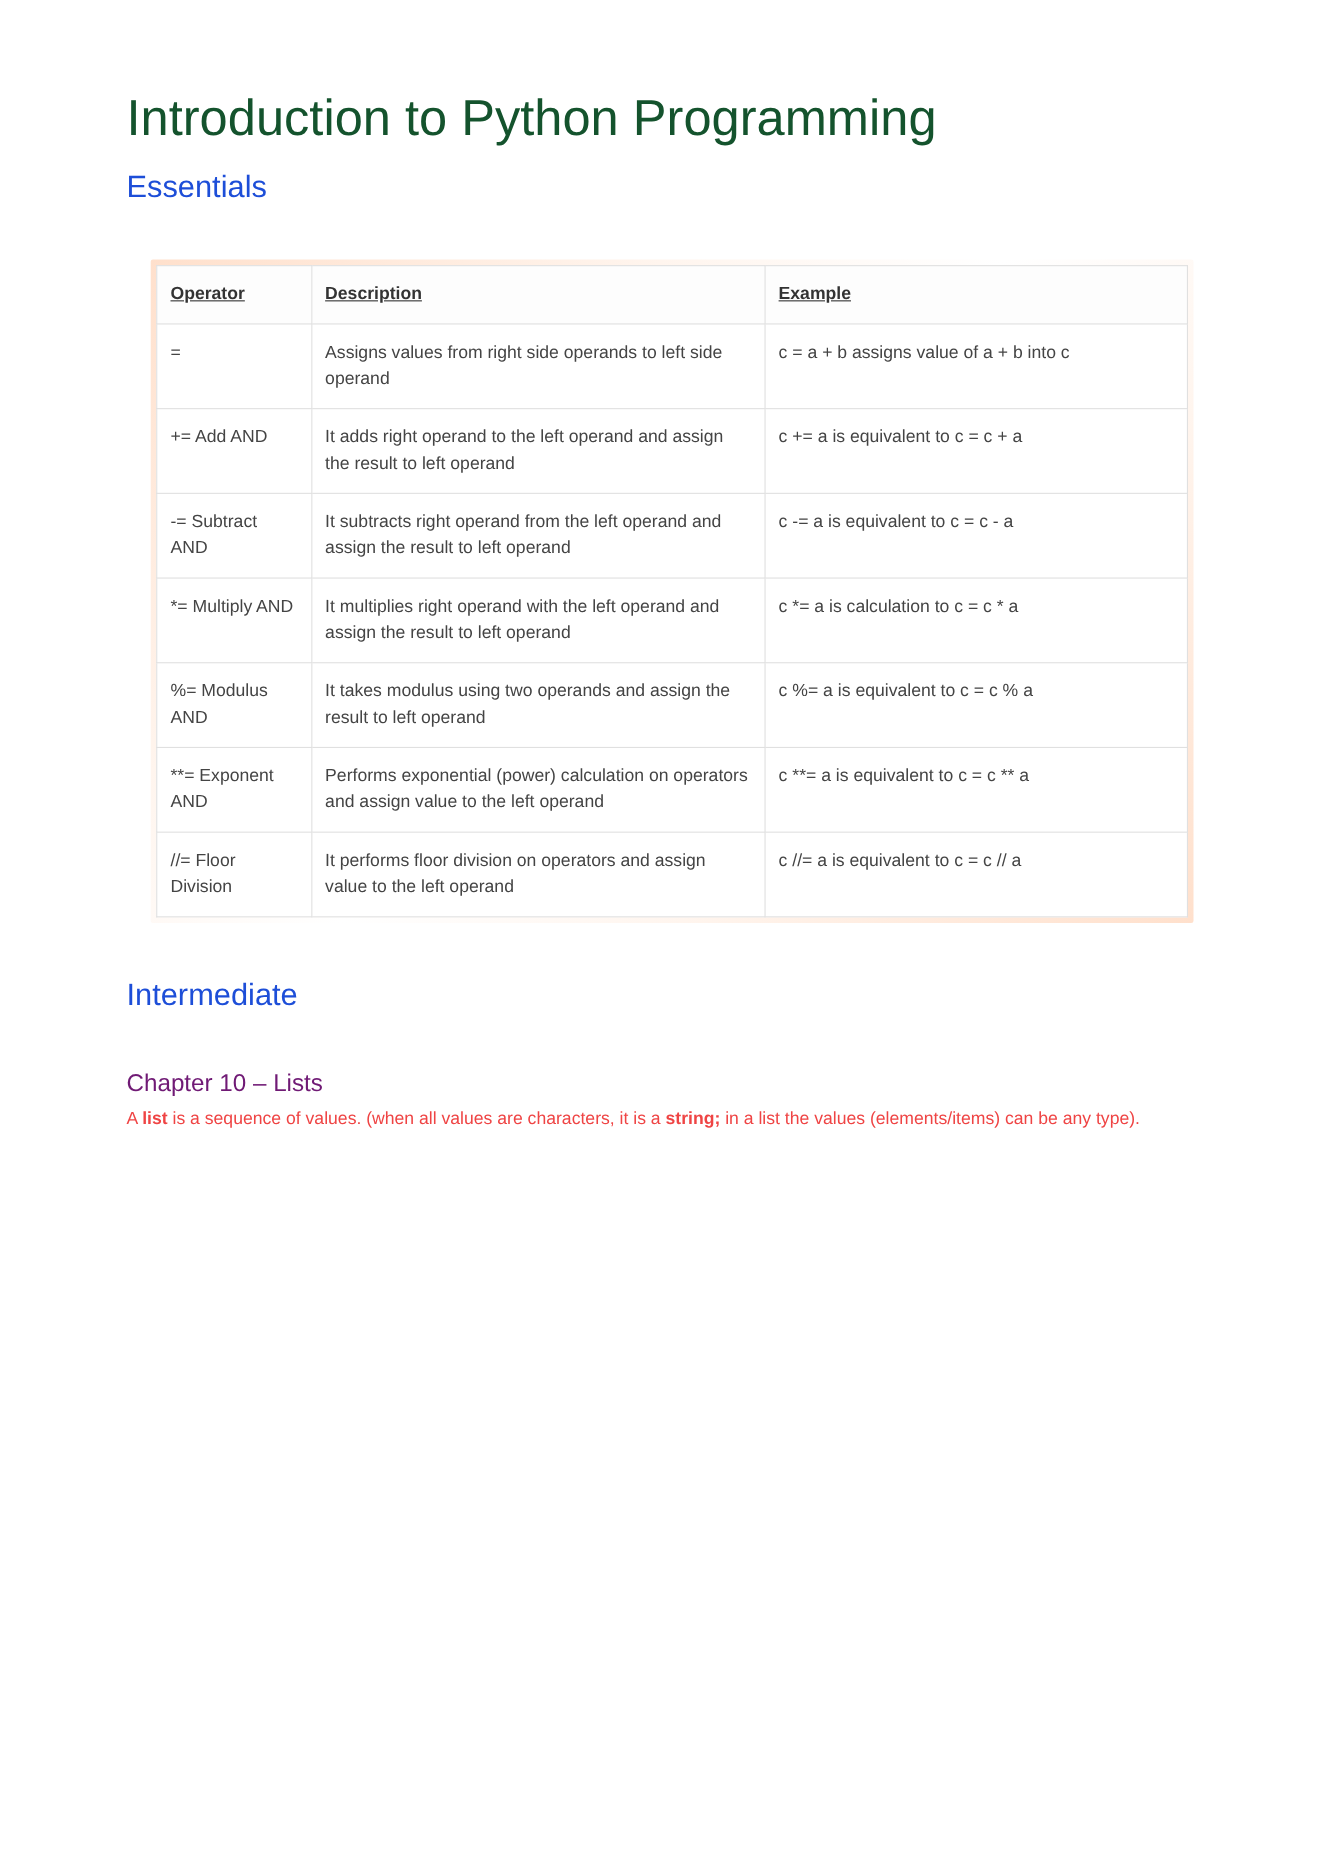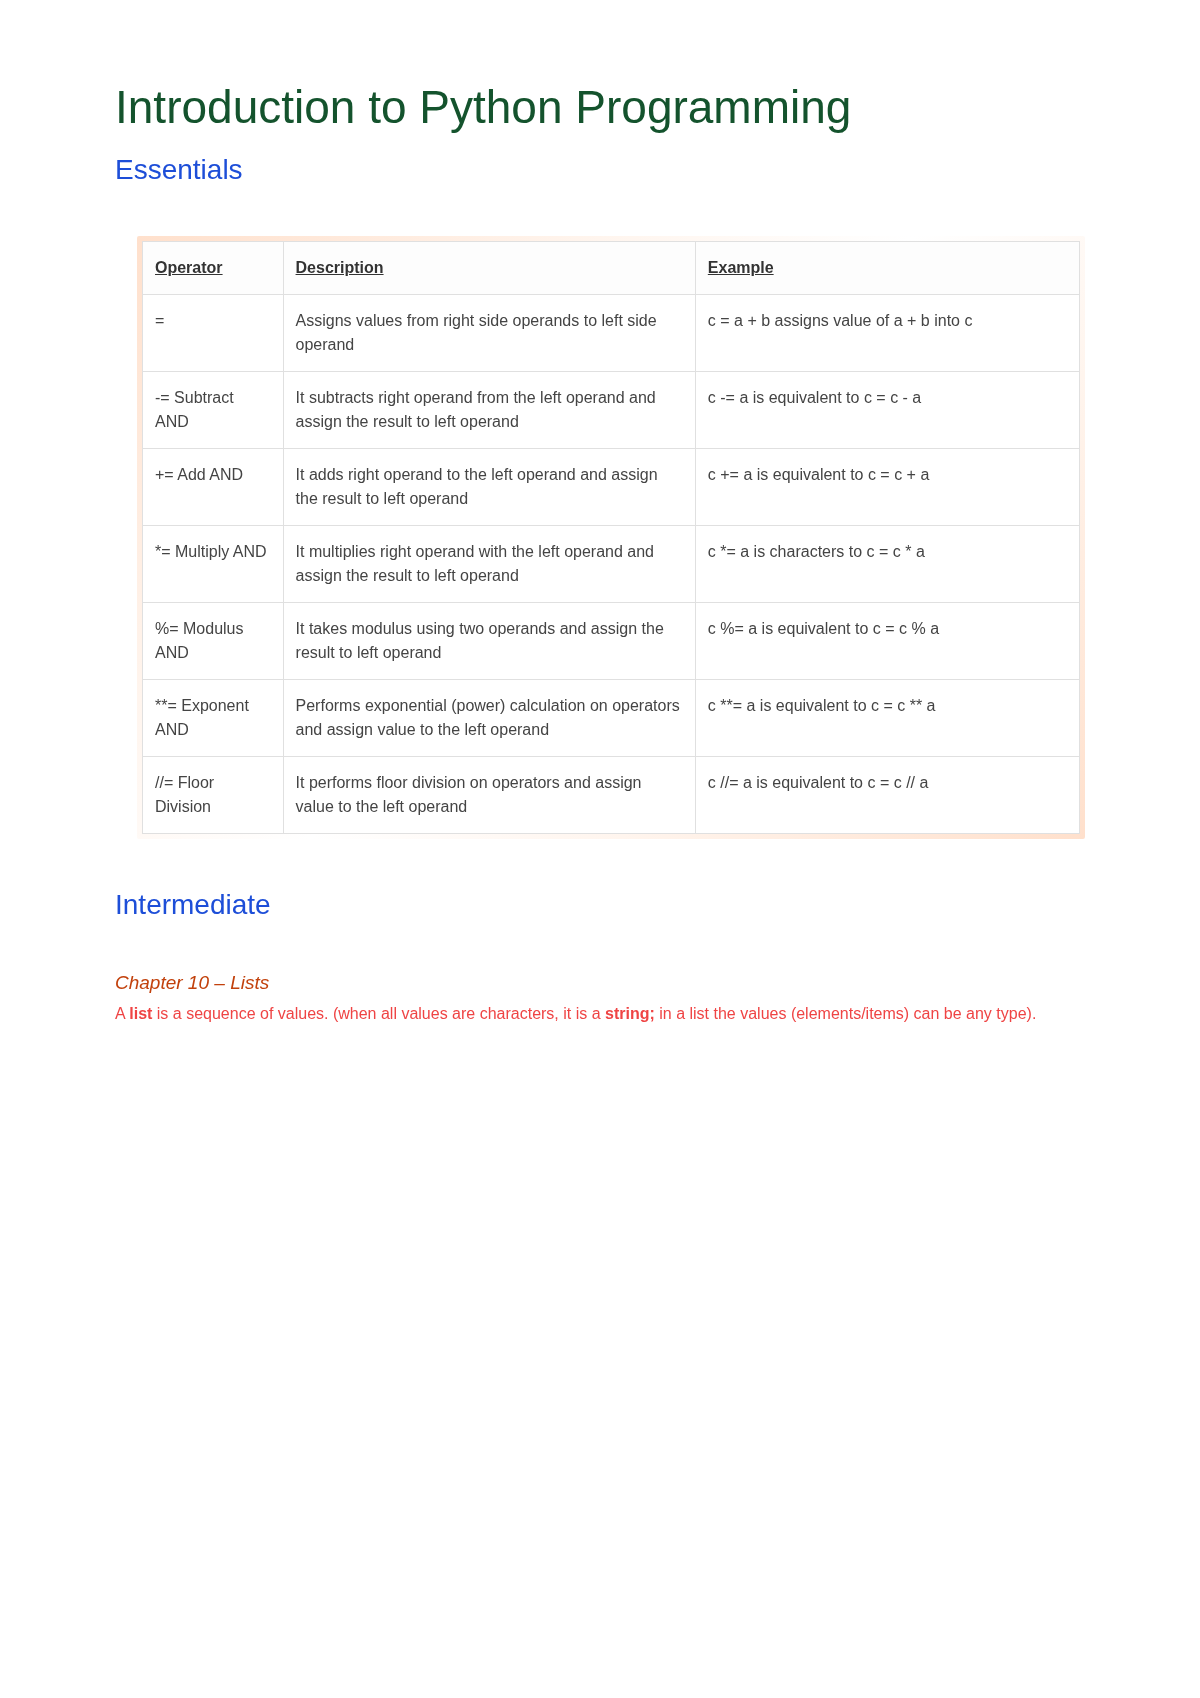--- a/index.html
+++ b/index.html
@@ -28,26 +28,25 @@
       font-weight: 400;
       color: #1d4ed8;
       margin-bottom: 50px;
       font-family: 'Segoe UI', Verdana, sans-serif;
     }
     h2.intermediate {
       margin-top: 50px;
       margin-bottom: 51px;
     }
     h3 {
-      font-size: 19px;
+      font-size: 22px;
       font-weight: 400;
-      color: #c2410c;
+      color: #701a75;
       margin-bottom: 8px;
       font-family: 'Segoe UI', Verdana, sans-serif;
-      font-style: italic;
     }
     .table-wrapper {
       margin-left: 22px;
       padding: 5px;
       background: linear-gradient(135deg, #ffe0cc 0%, #fff5ee 30%, #ffffff 50%, #fff5ee 70%, #ffe0cc 100%);
       border-radius: 2px;
     }
     table {
       width: 100%;
       border-collapse: collapse;
@@ -102,33 +101,33 @@
         <th>Example</th>
       </tr>
     </thead>
     <tbody>
       <tr>
         <td>=</td>
         <td>Assigns values from right side operands to left side operand</td>
         <td>c = a + b assigns value of a + b into c</td>
       </tr>
       <tr>
+        <td>+= Add AND</td>
+        <td>It adds right operand to the left operand and assign the result to left operand</td>
+        <td>c += a is equivalent to c = c + a</td>
+      </tr>
+      <tr>
         <td>-= Subtract AND</td>
         <td>It subtracts right operand from the left operand and assign the result to left operand</td>
         <td>c -= a is equivalent to c = c - a</td>
       </tr>
       <tr>
-        <td>+= Add AND</td>
-        <td>It adds right operand to the left operand and assign the result to left operand</td>
-        <td>c += a is equivalent to c = c + a</td>
-      </tr>
-      <tr>
         <td>*= Multiply AND</td>
         <td>It multiplies right operand with the left operand and assign the result to left operand</td>
-        <td>c *= a is characters to c = c * a</td>
+        <td>c *= a is calculation to c = c * a</td>
       </tr>
       <tr>
         <td>%= Modulus AND</td>
         <td>It takes modulus using two operands and assign the result to left operand</td>
         <td>c %= a is equivalent to c = c % a</td>
       </tr>
       <tr>
         <td>**= Exponent AND</td>
         <td>Performs exponential (power) calculation on operators and assign value to the left operand</td>
         <td>c **= a is equivalent to c = c ** a</td>

